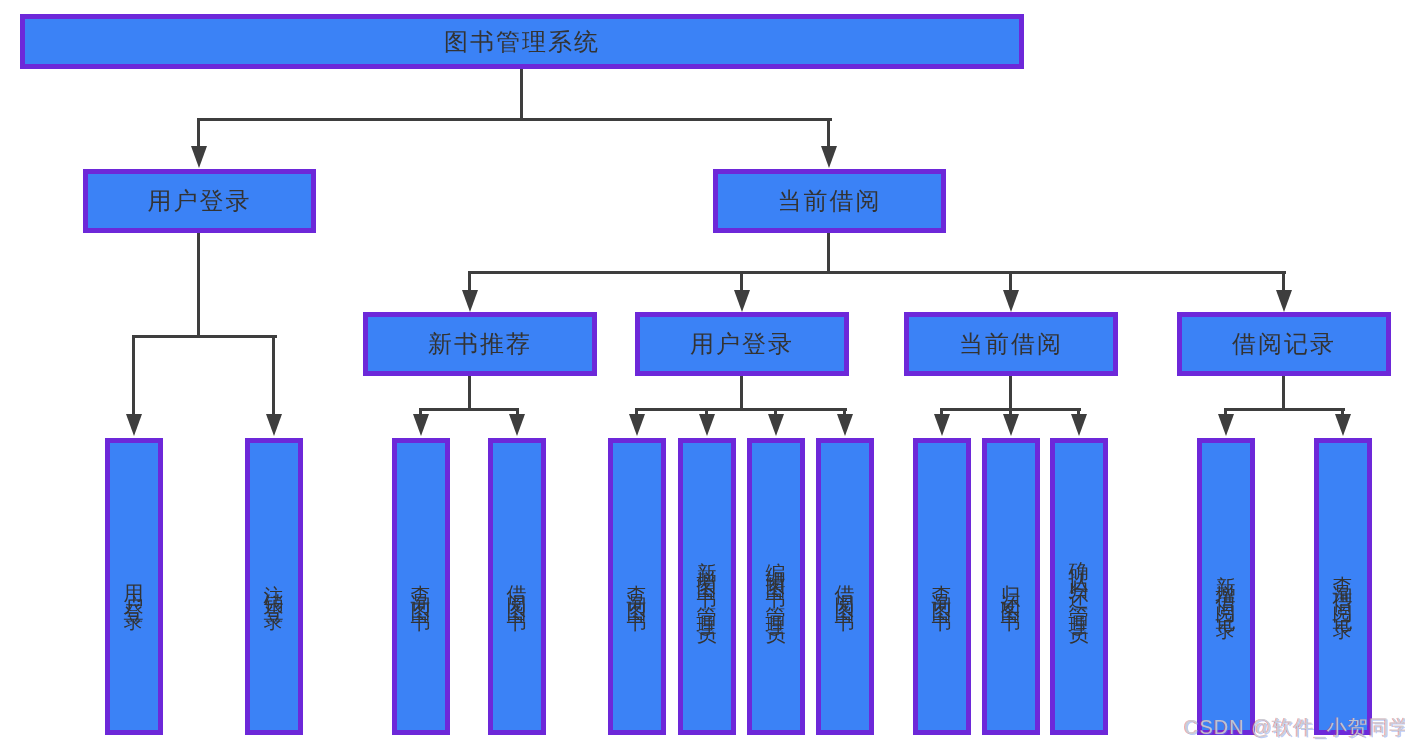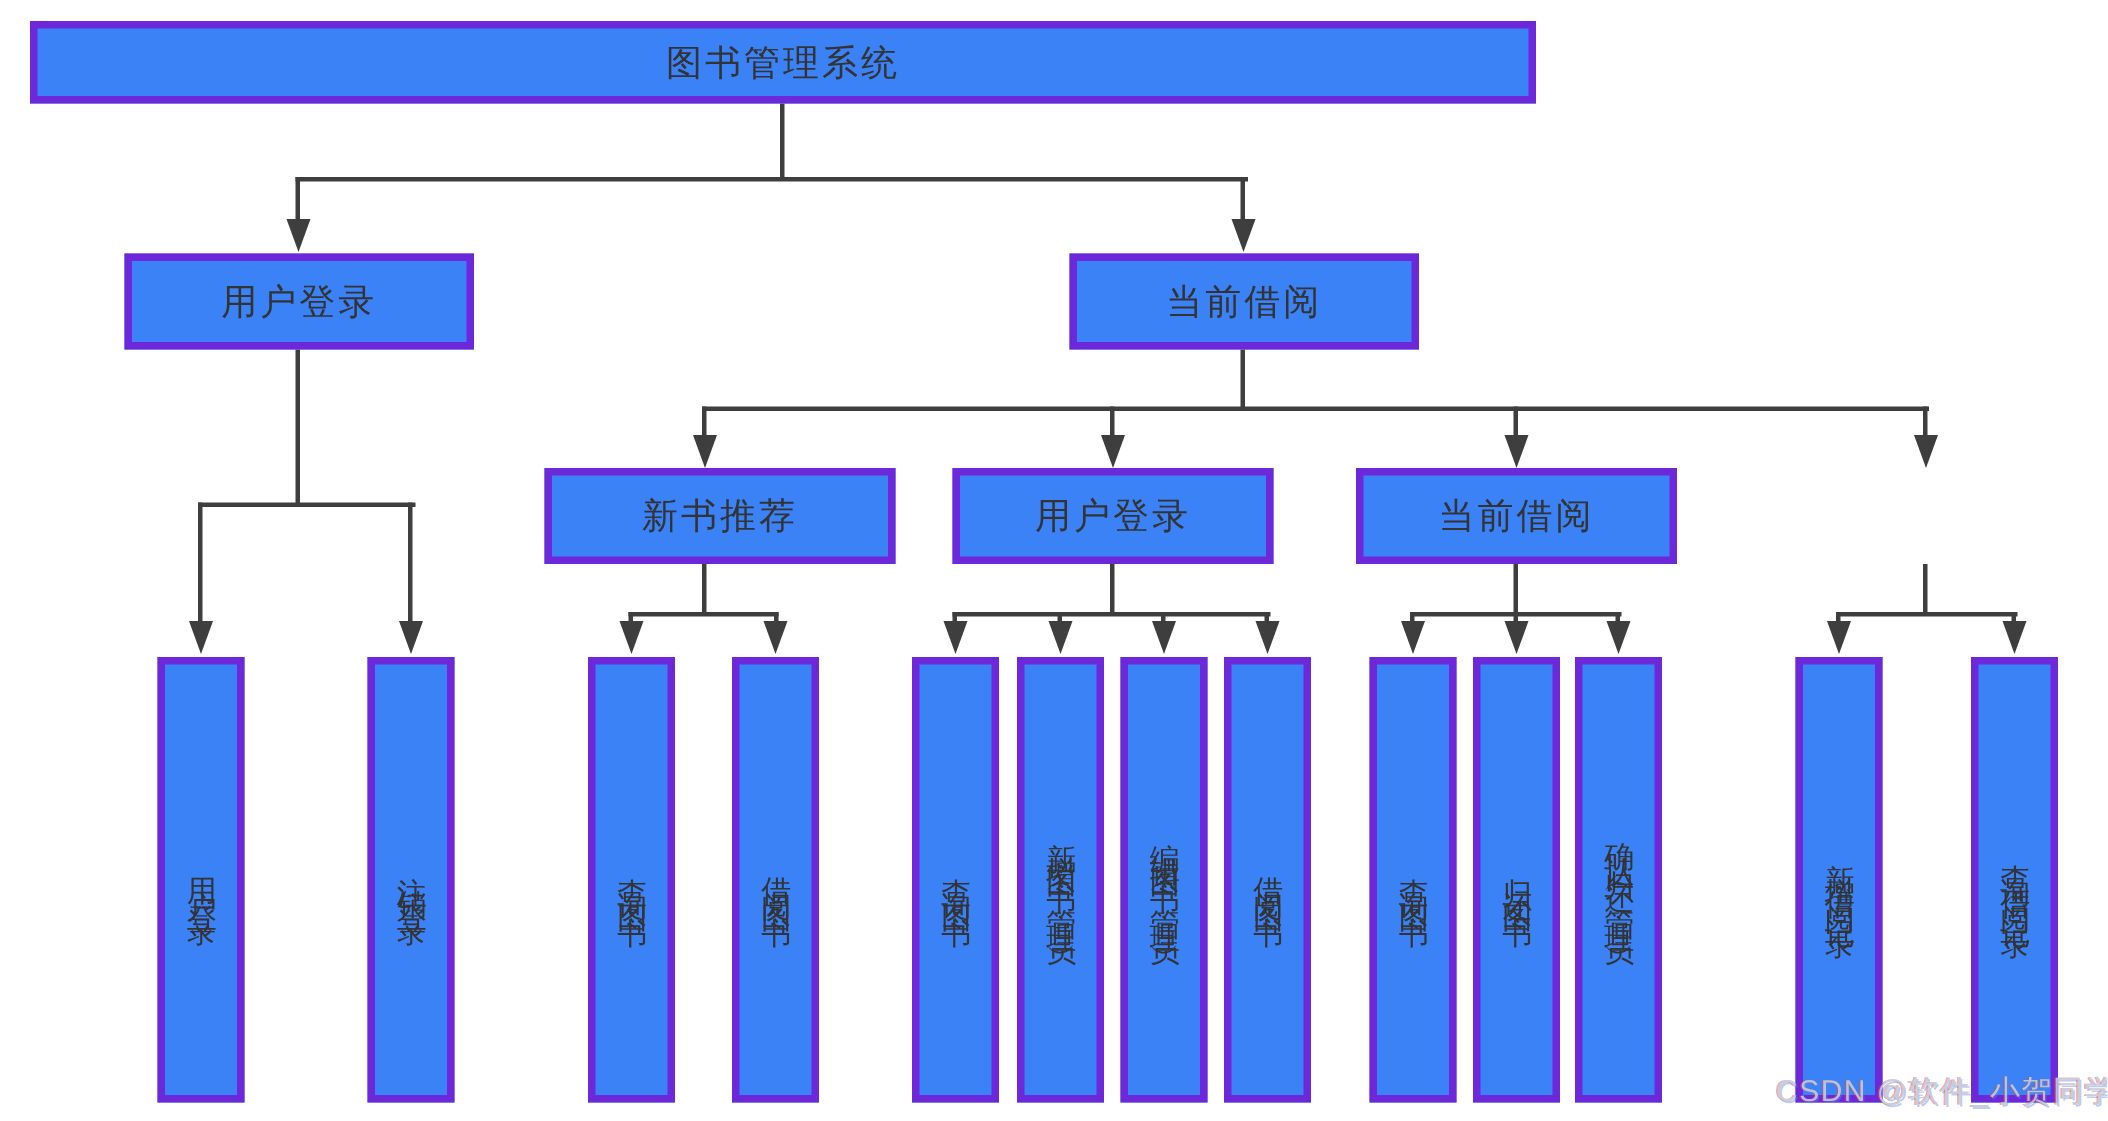--- a/index.html
+++ b/index.html
@@ -25,20 +25,21 @@
 <div class="canvas">
 
   <div class="box" style="left:20px;top:14px;width:1004px;height:55px">图书管理系统</div>
 
   <div class="box" style="left:83px;top:169px;width:233px;height:64px">用户登录</div>
   <div class="box" style="left:713px;top:169px;width:233px;height:64px">当前借阅</div>
 
   <div class="box" style="left:363px;top:312px;width:234px;height:64px">新书推荐</div>
   <div class="box" style="left:635px;top:312px;width:214px;height:64px">用户登录</div>
   <div class="box" style="left:904px;top:312px;width:214px;height:64px">当前借阅</div>
+  <div class="box" style="left:1177px;top:312px;width:214px;height:64px">借阅记录</div>
 
   <div class="box leaf" style="left:105px;top:438px;width:58px;height:297px">
     <span>用户登录</span>
     </div>
   <div class="box leaf" style="left:245px;top:438px;width:58px;height:297px">
     <span>注销登录</span>
     </div>
 
   <div class="box leaf" style="left:392px;top:438px;width:58px;height:297px">
     <span>查询图书</span>

